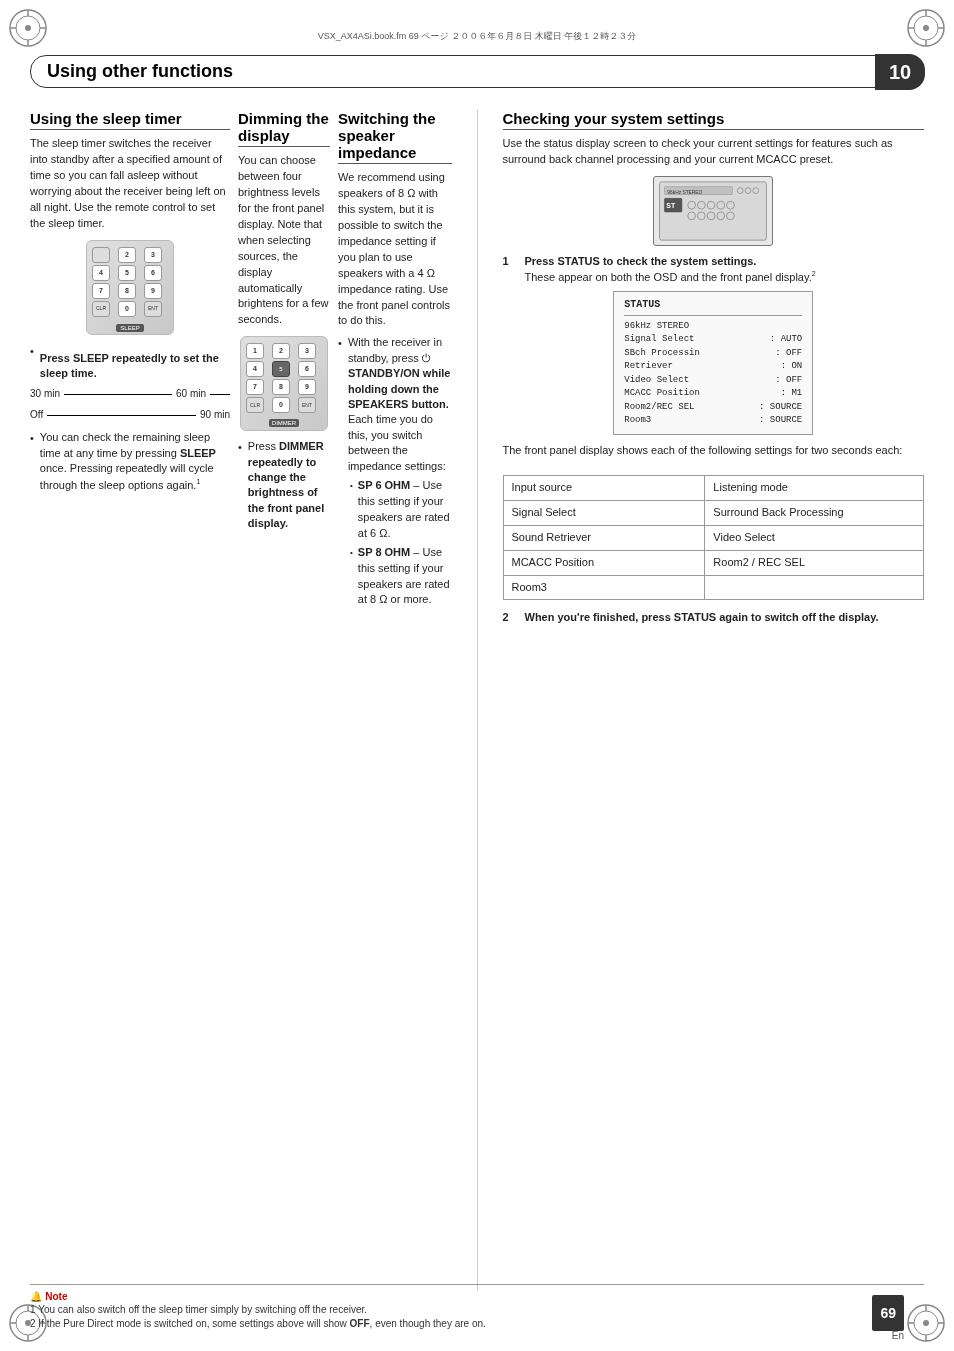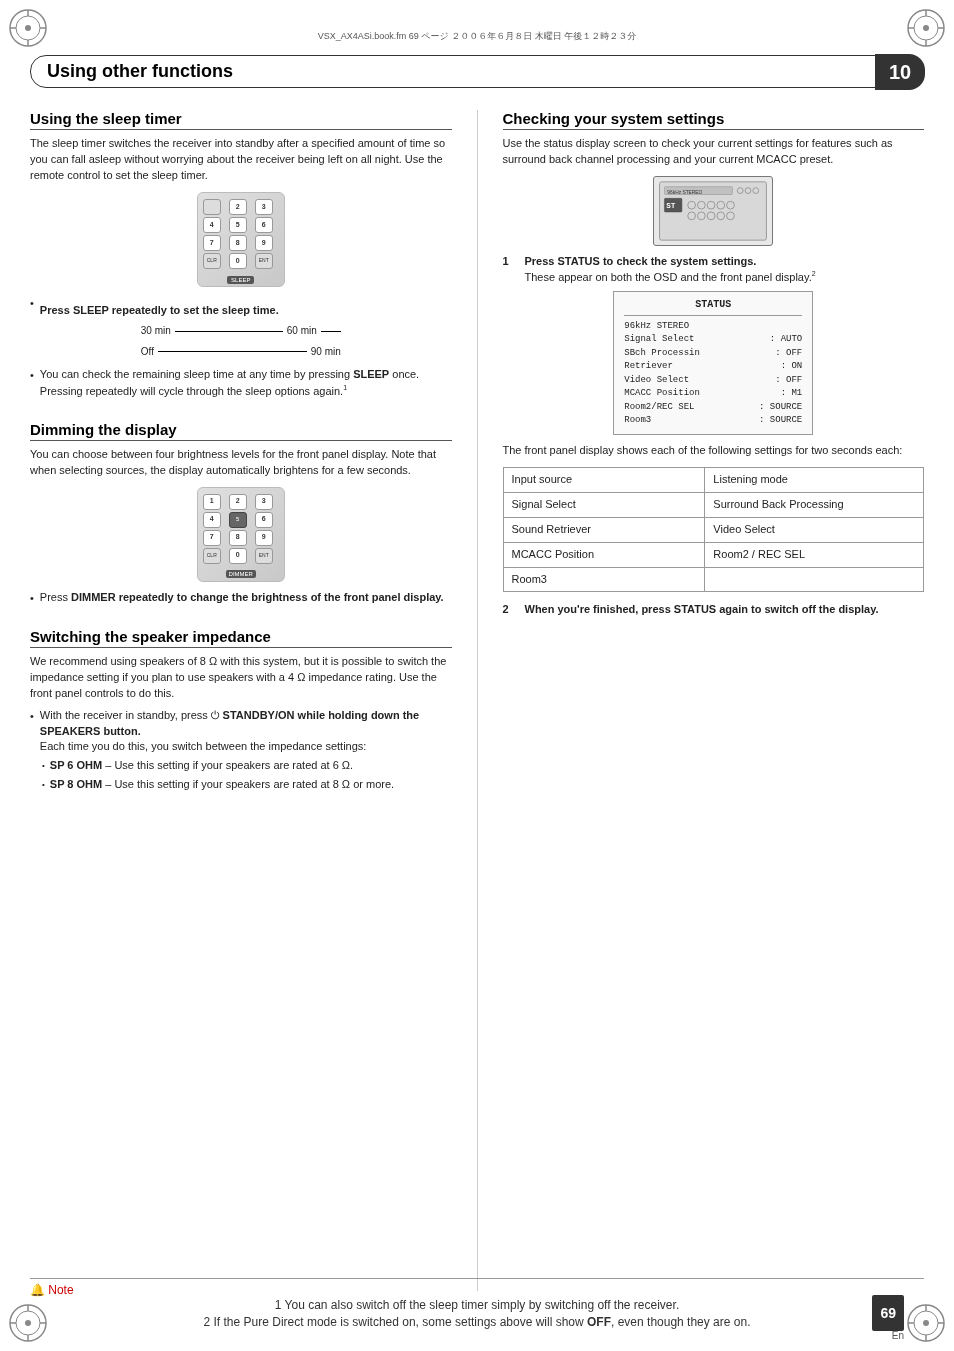--- a/index.html
+++ b/index.html
@@ -84,22 +84,22 @@
     
     .two-col {
       display: flex;
       gap: 20px;
       margin-top: 10px;
       flex: 1;
     }
     .col-left {
       flex: 1;
       display: flex;
-      flex-direction: column;
-      gap: 0;
+      flex-direction: row;
+      gap: 8px;
     }
     .col-right {
       flex: 1;
       display: flex;
       flex-direction: column;
       gap: 0;
     }
 
     
     .section {
@@ -183,38 +183,38 @@
     .status-display {
       border: 1px solid #999;
       background: #f9f9f9;
       padding: 6px 10px;
       font-size: 9px;
       font-family: 'Courier New', monospace;
       margin: 6px auto;
       width: 200px;
     }
     .status-display .status-title {
-      text-align: center;
+      text-align: left;
       font-weight: bold;
       font-size: 10px;
       border-bottom: 1px solid #999;
       padding-bottom: 2px;
       margin-bottom: 4px;
     }
     .status-line {
       display: flex;
       justify-content: space-between;
       line-height: 1.5;
     }
 
     
     .info-table {
       width: 100%;
       border-collapse: collapse;
-      margin-top: 8px;
+      margin-top: 16px;
       font-size: 11px;
     }
     .info-table td {
       border: 1px solid #999;
       padding: 4px 8px;
       vertical-align: middle;
     }
     .info-table td:first-child {
       width: 48%;
     }
@@ -243,29 +243,28 @@
     
     .footnote-area {
       position: absolute;
       bottom: 20px;
       left: 30px;
       right: 30px;
       border-top: 1px solid #999;
       padding-top: 4px;
     }
     .footnote-title {
-      font-size: 12px;
-      font-weight: normal;
+      font-size: 10px;
+      font-weight: bold;
       color: #c00;
     }
     .footnote-text {
-      font-size: 12px;
+      font-size: 10px;
       color: #333;
       line-height: 1.4;
-      text-align: center;
     }
 
     
     .page-number {
       position: absolute;
       bottom: 20px;
       right: 50px;
       font-size: 14px;
       font-weight: bold;
       color: #fff;

